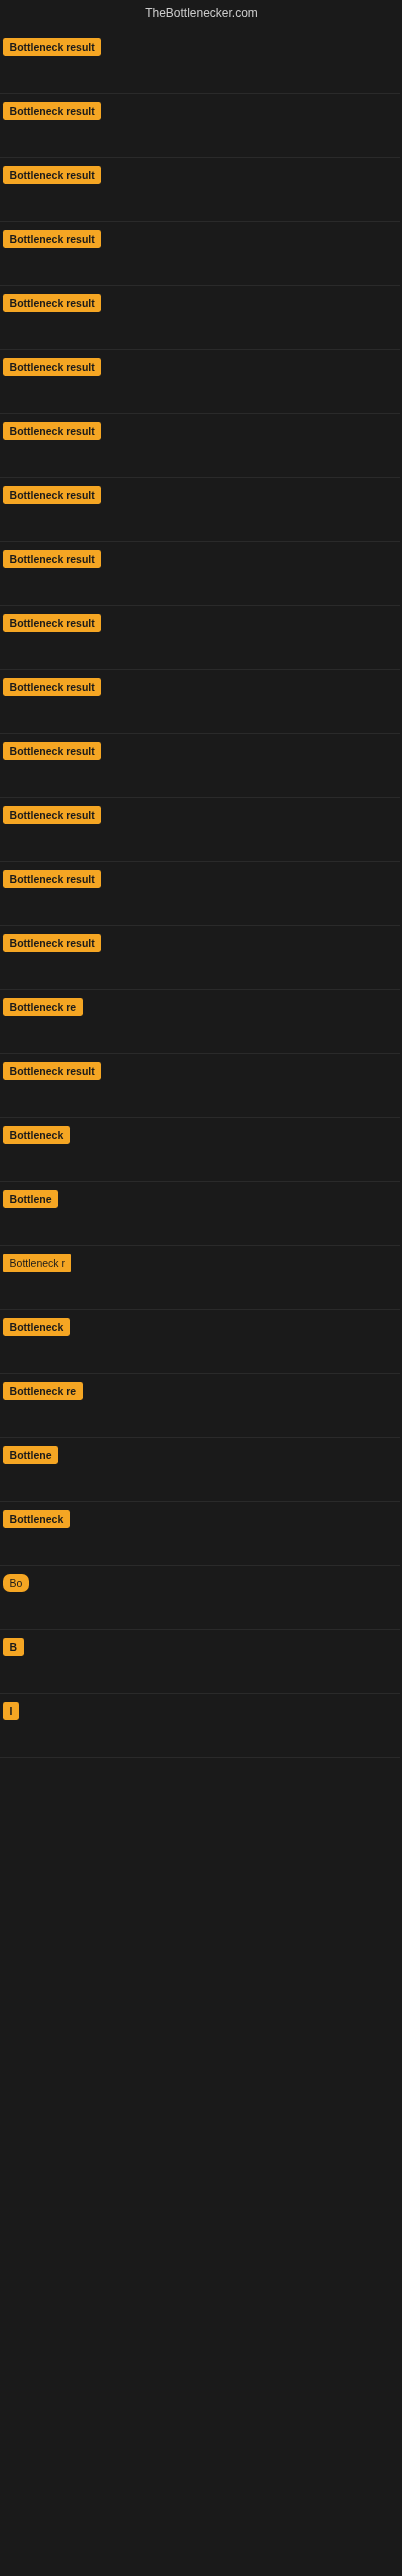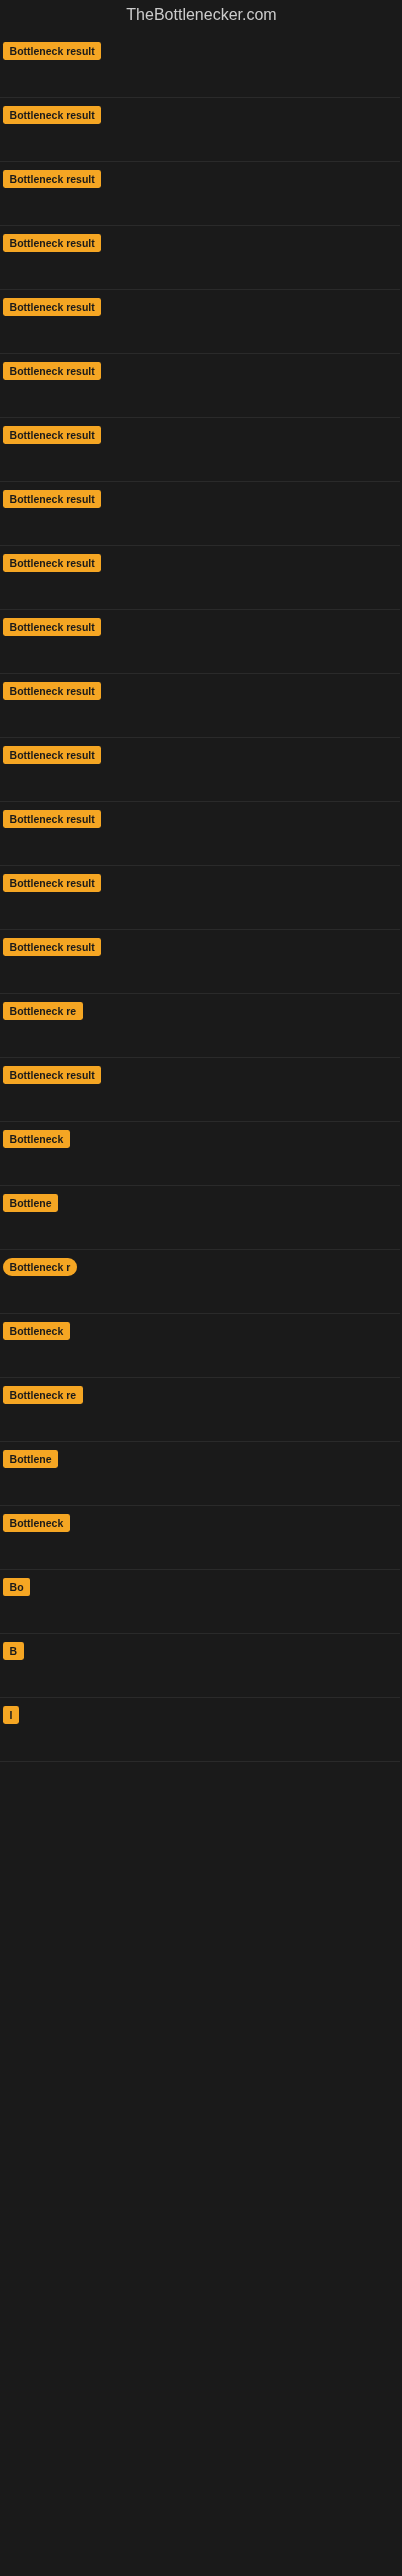--- a/index.html
+++ b/index.html
@@ -13,21 +13,21 @@
       min-height: 2576px;
       background-color: #1a1a1a;
       font-family: Arial, sans-serif;
       position: relative;
     }
 
     .site-header {
       text-align: center;
       padding: 6.4px 0 9.7px 0;
       color: #cccccc;
-      font-size: 16px;
+      font-size: 12px;
       font-weight: normal;
     }
   </style>
 </head>
 <body>
 
 <div style="position:relative; width:403px; min-height:2576px; background:#1a1a1a;">
 
   <div class="site-header">
     <span>TheBottlenecker.com</span>
@@ -85,36 +85,36 @@
       <div style="padding: 8px 0px 3.2px 3.2px; border-bottom: 0.8px solid rgb(42, 42, 42); min-height: 64px; display: flex; align-items: flex-start;">
         <span style="display: inline-block; background-color: rgb(245, 166, 35); color: rgb(26, 26, 26); font-size: 10.5px; font-weight: bold; padding: 3.2px 6.4px; border-radius: 2.4px; white-space: nowrap; overflow: hidden; max-width: 121px;">Bottleneck result</span>
       </div>
       <div style="padding: 8px 0px 3.2px 3.2px; border-bottom: 0.8px solid rgb(42, 42, 42); min-height: 64px; display: flex; align-items: flex-start;">
         <span style="display: inline-block; background-color: rgb(245, 166, 35); color: rgb(26, 26, 26); font-size: 10.5px; font-weight: bold; padding: 3.2px 6.4px; border-radius: 2.4px; white-space: nowrap; overflow: hidden; max-width: 89px;">Bottleneck</span>
       </div>
       <div style="padding: 8px 0px 3.2px 3.2px; border-bottom: 0.8px solid rgb(42, 42, 42); min-height: 64px; display: flex; align-items: flex-start;">
         <span style="display: inline-block; background-color: rgb(245, 166, 35); color: rgb(26, 26, 26); font-size: 10.5px; font-weight: bold; padding: 3.2px 6.4px; border-radius: 2.4px; white-space: nowrap; overflow: hidden; max-width: 76px;">Bottlene</span>
       </div>
       <div style="padding: 8px 0px 3.2px 3.2px; border-bottom: 0.8px solid rgb(42, 42, 42); min-height: 64px; display: flex; align-items: flex-start;">
-        <span style="display: inline-block; background-color: rgb(245, 166, 35); color: rgb(26, 26, 26); font-size: 10.5px; font-weight: bold; padding: 3.2px 6.4px; border-radius: 9px; white-space: nowrap; overflow: hidden; max-width: 97px;">Bottleneck r</span>
+        <span style="display: inline-block; background-color: rgb(245, 166, 35); color: rgb(26, 26, 26); font-size: 10.5px; font-weight: normal; padding: 3.2px 6.4px; border-radius: 1px; white-space: nowrap; overflow: hidden; max-width: 97px;">Bottleneck r</span>
       </div>
       <div style="padding: 8px 0px 3.2px 3.2px; border-bottom: 0.8px solid rgb(42, 42, 42); min-height: 64px; display: flex; align-items: flex-start;">
         <span style="display: inline-block; background-color: rgb(245, 166, 35); color: rgb(26, 26, 26); font-size: 10.5px; font-weight: bold; padding: 3.2px 6.4px; border-radius: 2.4px; white-space: nowrap; overflow: hidden; max-width: 87px;">Bottleneck</span>
       </div>
       <div style="padding: 8px 0px 3.2px 3.2px; border-bottom: 0.8px solid rgb(42, 42, 42); min-height: 64px; display: flex; align-items: flex-start;">
         <span style="display: inline-block; background-color: rgb(245, 166, 35); color: rgb(26, 26, 26); font-size: 10.5px; font-weight: bold; padding: 3.2px 6.4px; border-radius: 2.4px; white-space: nowrap; overflow: hidden; max-width: 101px;">Bottleneck re</span>
       </div>
       <div style="padding: 8px 0px 3.2px 3.2px; border-bottom: 0.8px solid rgb(42, 42, 42); min-height: 64px; display: flex; align-items: flex-start;">
         <span style="display: inline-block; background-color: rgb(245, 166, 35); color: rgb(26, 26, 26); font-size: 10.5px; font-weight: bold; padding: 3.2px 6.4px; border-radius: 2.4px; white-space: nowrap; overflow: hidden; max-width: 74px;">Bottlene</span>
       </div>
       <div style="padding: 8px 0px 3.2px 3.2px; border-bottom: 0.8px solid rgb(42, 42, 42); min-height: 64px; display: flex; align-items: flex-start;">
         <span style="display: inline-block; background-color: rgb(245, 166, 35); color: rgb(26, 26, 26); font-size: 10.5px; font-weight: bold; padding: 3.2px 6.4px; border-radius: 2.4px; white-space: nowrap; overflow: hidden; max-width: 82px;">Bottleneck</span>
       </div>
       <div style="padding: 8px 0px 3.2px 3.2px; border-bottom: 0.8px solid rgb(42, 42, 42); min-height: 64px; display: flex; align-items: flex-start;">
-        <span style="display: inline-block; background-color: rgb(245, 166, 35); color: rgb(26, 26, 26); font-size: 10.5px; font-weight: bold; padding: 3.2px 6.4px; border-radius: 2px; white-space: nowrap; overflow: hidden; max-width: 39px;">Bo</span>
+        <span style="display: inline-block; background-color: rgb(245, 166, 35); color: rgb(26, 26, 26); font-size: 10.5px; font-weight: normal; padding: 3.2px 6.4px; border-radius: 7px; white-space: nowrap; overflow: hidden; max-width: 39px;">Bo</span>
       </div>
       <div style="padding: 8px 0px 3.2px 3.2px; border-bottom: 0.8px solid rgb(42, 42, 42); min-height: 64px; display: flex; align-items: flex-start;">
         <span style="display: inline-block; background-color: rgb(245, 166, 35); color: rgb(26, 26, 26); font-size: 10.5px; font-weight: bold; padding: 3.2px 6.4px; border-radius: 2.4px; white-space: nowrap; overflow: hidden; max-width: 27px;">B</span>
       </div>
       <div style="padding: 8px 0px 3.2px 3.2px; border-bottom: 0.8px solid rgb(42, 42, 42); min-height: 64px; display: flex; align-items: flex-start;">
         <span style="display: inline-block; background-color: rgb(245, 166, 35); color: rgb(26, 26, 26); font-size: 10.5px; font-weight: bold; padding: 3.2px 6.4px; border-radius: 2.4px; white-space: nowrap; overflow: hidden; max-width: 22.5px;">I</span>
       </div>
     </div>
 
 </div>

